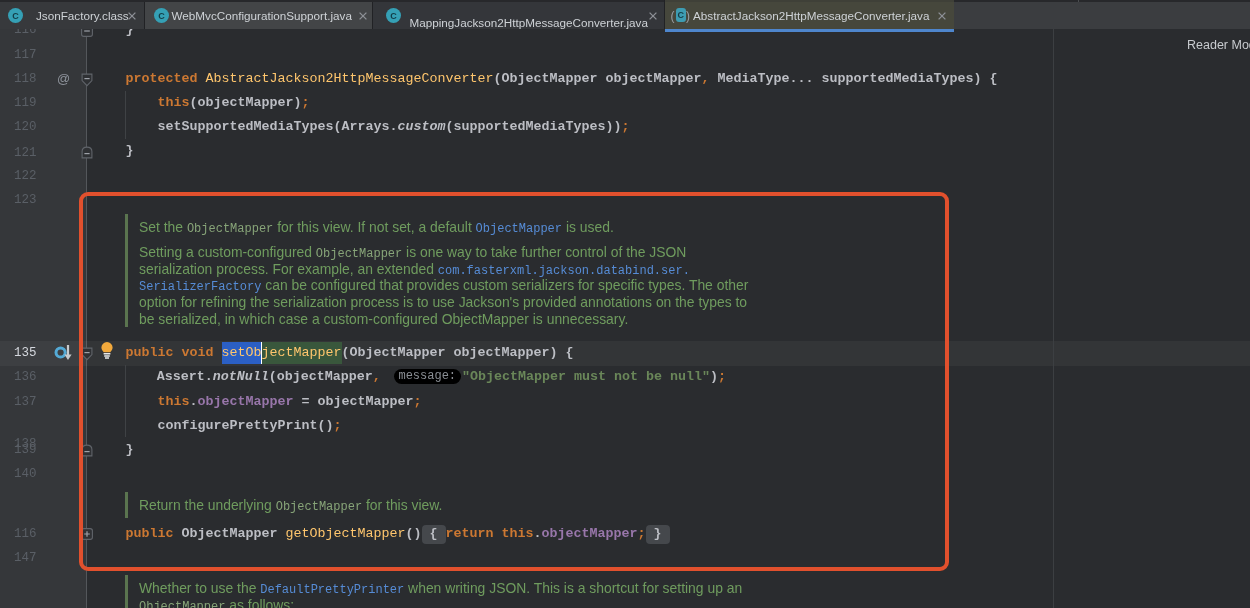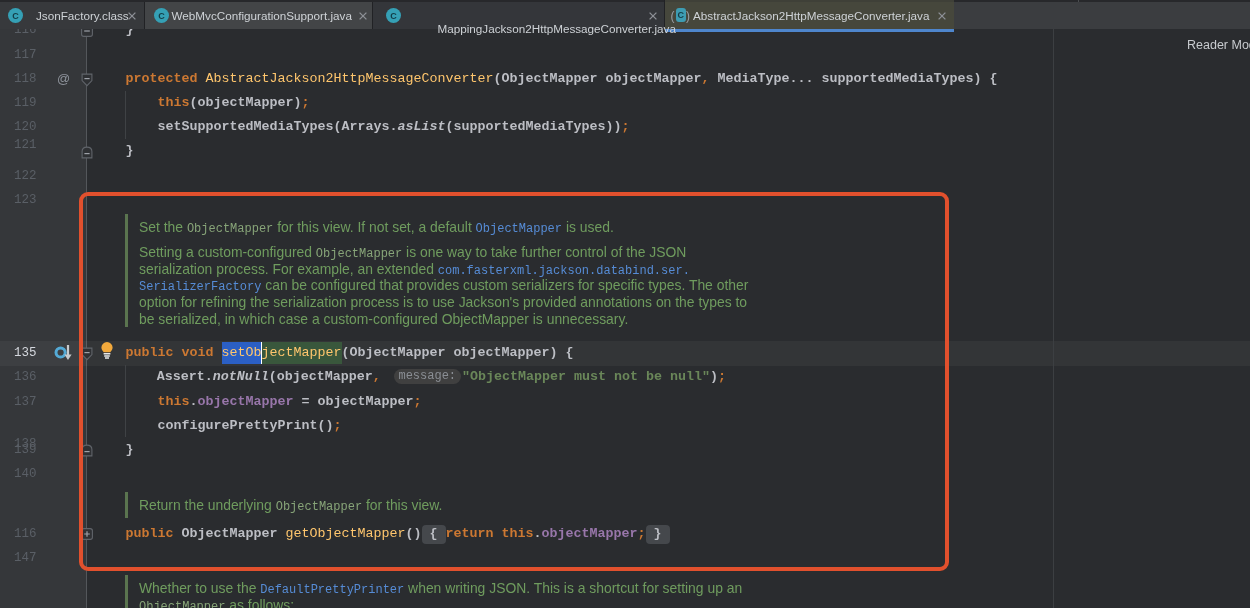--- a/index.html
+++ b/index.html
@@ -31,45 +31,45 @@
 <div class="abs" style="left:1053px;top:28px;width:1px;height:580px;background:#3c3f42;"></div>
 
 <div class="abs" style="left:125px;top:91px;width:1px;height:48px;background:#3f4245;"></div>
 <div class="abs" style="left:125px;top:365px;width:1px;height:72px;background:#3f4245;"></div>
 
 <div class="num" style="top:22px;">116</div>
 <div class="num" style="top:47px;">117</div>
 <div class="num" style="top:71px;">118</div>
 <div class="num" style="top:95px;">119</div>
 <div class="num" style="top:119px;">120</div>
-<div class="num" style="top:137px;">121</div>
+<div class="num" style="top:145px;">121</div>
 <div class="num" style="top:168px;">122</div>
 <div class="num" style="top:192px;">123</div>
 <div class="num" style="top:345px;color:#d4d7dd;text-align:right;">135</div>
 <div class="num" style="top:369px;">136</div>
 <div class="num" style="top:394px;">137</div>
 <div class="num" style="top:436px;">138</div>
 <div class="num" style="top:442px;">139</div>
 <div class="num" style="top:466px;">140</div>
 <div class="num" style="top:526px;">116</div>
 <div class="num" style="top:550px;">147</div>
 
 <div class="code" style="left:125.6px;top:22px;">}</div>
 <div class="code" style="left:125.6px;top:71px;"><span class="kw">protected </span><span class="decl">AbstractJackson2HttpMessageConverter</span>(ObjectMapper objectMapper<span class="pun">,</span> MediaType... supportedMediaTypes) {</div>
 <div class="code" style="left:125.6px;top:95px;">    <span class="kw">this</span>(objectMapper)<span class="pun">;</span></div>
-<div class="code" style="left:125.6px;top:119px;">    setSupportedMediaTypes(Arrays.<span class="ital">asList</span>(supportedMediaTypes))<span class="pun">;</span></div>
+<div class="code" style="left:125.6px;top:119px;">    setSupportedMediaTypes(Arrays.<span class="ital">custom</span>(supportedMediaTypes))<span class="pun">;</span></div>
 <div class="code" style="left:125.6px;top:143px;">}</div>
 
 <div class="abs" style="left:221.6px;top:342px;width:40px;height:22px;background:#2b5fc4;"></div>
 <div class="abs" style="left:261.6px;top:342px;width:80px;height:22px;background:#39573c;"></div>
 <div class="abs" style="left:260.9px;top:342px;width:1.5px;height:22px;background:#ffffff;z-index:5;"></div>
 <div class="code" style="left:125.6px;top:345px;"><span class="kw">public void </span><span class="decl">setObjectMapper</span>(ObjectMapper objectMapper) {</div>
 
 <div class="code" style="left:156.8px;top:369px;">Assert.<span class="ital">notNull</span>(objectMapper<span class="pun">,</span></div>
-<div class="abs" style="left:393.5px;top:368.5px;width:67.5px;height:15.5px;background:#404040;border-radius:8px;color:#8a8e94;font:12px/15.5px 'Liberation Mono',monospace;text-align:center;">message:</div>
+<div class="abs" style="left:393.5px;top:368.5px;width:67.5px;height:15.5px;background:#000000;border-radius:8px;color:#8a8e94;font:12px/15.5px 'Liberation Mono',monospace;text-align:center;">message:</div>
 <div class="code" style="left:462px;top:369px;"><span class="str">"ObjectMapper must not be null"</span>)<span class="pun">;</span></div>
 <div class="code" style="left:125.6px;top:394px;">    <span class="kw">this</span>.<span class="fld">objectMapper</span> = objectMapper<span class="pun">;</span></div>
 <div class="code" style="left:125.6px;top:418px;">    configurePrettyPrint()<span class="pun">;</span></div>
 <div class="code" style="left:125.6px;top:442px;">}</div>
 
 <div class="abs" style="left:421.6px;top:524.5px;width:24.5px;height:19px;background:#45484c;border-radius:4px;"></div>
 <div class="abs" style="left:645.6px;top:524.5px;width:24.5px;height:19px;background:#45484c;border-radius:4px;"></div>
 <div class="code" style="left:125.6px;top:526px;"><span class="kw">public </span>ObjectMapper <span class="decl">getObjectMapper</span>() { <span class="kw">return this</span>.<span class="fld">objectMapper</span><span class="pun">;</span> }</div>
 
 <div class="bar" style="top:214px;height:113px;"></div>
@@ -157,21 +157,21 @@
   </svg>
 <div class="tabtext" style="left:171.5px;top:7.5px;z-index:34;">WebMvcConfigurationSupport.java</div>
 <svg class="abs" style="left:358px;top:10.5px;z-index:35;" width="10" height="10" viewBox="0 0 10 10">
     <path d="M1.6 1.6 L8.4 8.4 M8.4 1.6 L1.6 8.4" stroke="#8d9096" stroke-width="1.3"></path>
   </svg>
 
 <svg class="abs" style="left:385.5px;top:8px;z-index:34;" width="15" height="15" viewBox="0 0 15 15">
     <circle cx="7.5" cy="7.5" r="7.5" fill="#35a0b5"></circle>
     <text x="7.5" y="11" font-family="Liberation Sans" font-size="9" font-weight="bold" fill="#123c46" text-anchor="middle">C</text>
   </svg>
-<div class="tabtext" style="left:409.5px;top:21px;z-index:34;margin-left:28px;">MappingJackson2HttpMessageConverter.java</div>
+<div class="tabtext" style="left:409.5px;top:15px;z-index:34;">MappingJackson2HttpMessageConverter.java</div>
 <svg class="abs" style="left:648px;top:10.5px;z-index:35;" width="10" height="10" viewBox="0 0 10 10">
     <path d="M1.6 1.6 L8.4 8.4 M8.4 1.6 L1.6 8.4" stroke="#8d9096" stroke-width="1.3"></path>
   </svg>
 
 <div class="tabtext" style="left:670.5px;top:8px;z-index:34;color:#9a9ea5;font-size:12px;">(</div>
 <div class="abs" style="left:676px;top:8px;width:9.5px;height:14px;background:#3e9cb2;z-index:33;border-radius:3px;z-index:34;color:#123c46;font:bold 9px/14px 'Liberation Sans',sans-serif;text-align:center;">C</div>
 <div class="tabtext" style="left:686px;top:8px;z-index:34;color:#9a9ea5;font-size:12px;">)</div>
 <div class="tabtext" style="left:693px;top:7.5px;z-index:34;">AbstractJackson2HttpMessageConverter.java</div>
 <svg class="abs" style="left:937px;top:10.5px;z-index:35;" width="10" height="10" viewBox="0 0 10 10">
     <path d="M1.6 1.6 L8.4 8.4 M8.4 1.6 L1.6 8.4" stroke="#8d9096" stroke-width="1.3"></path>

